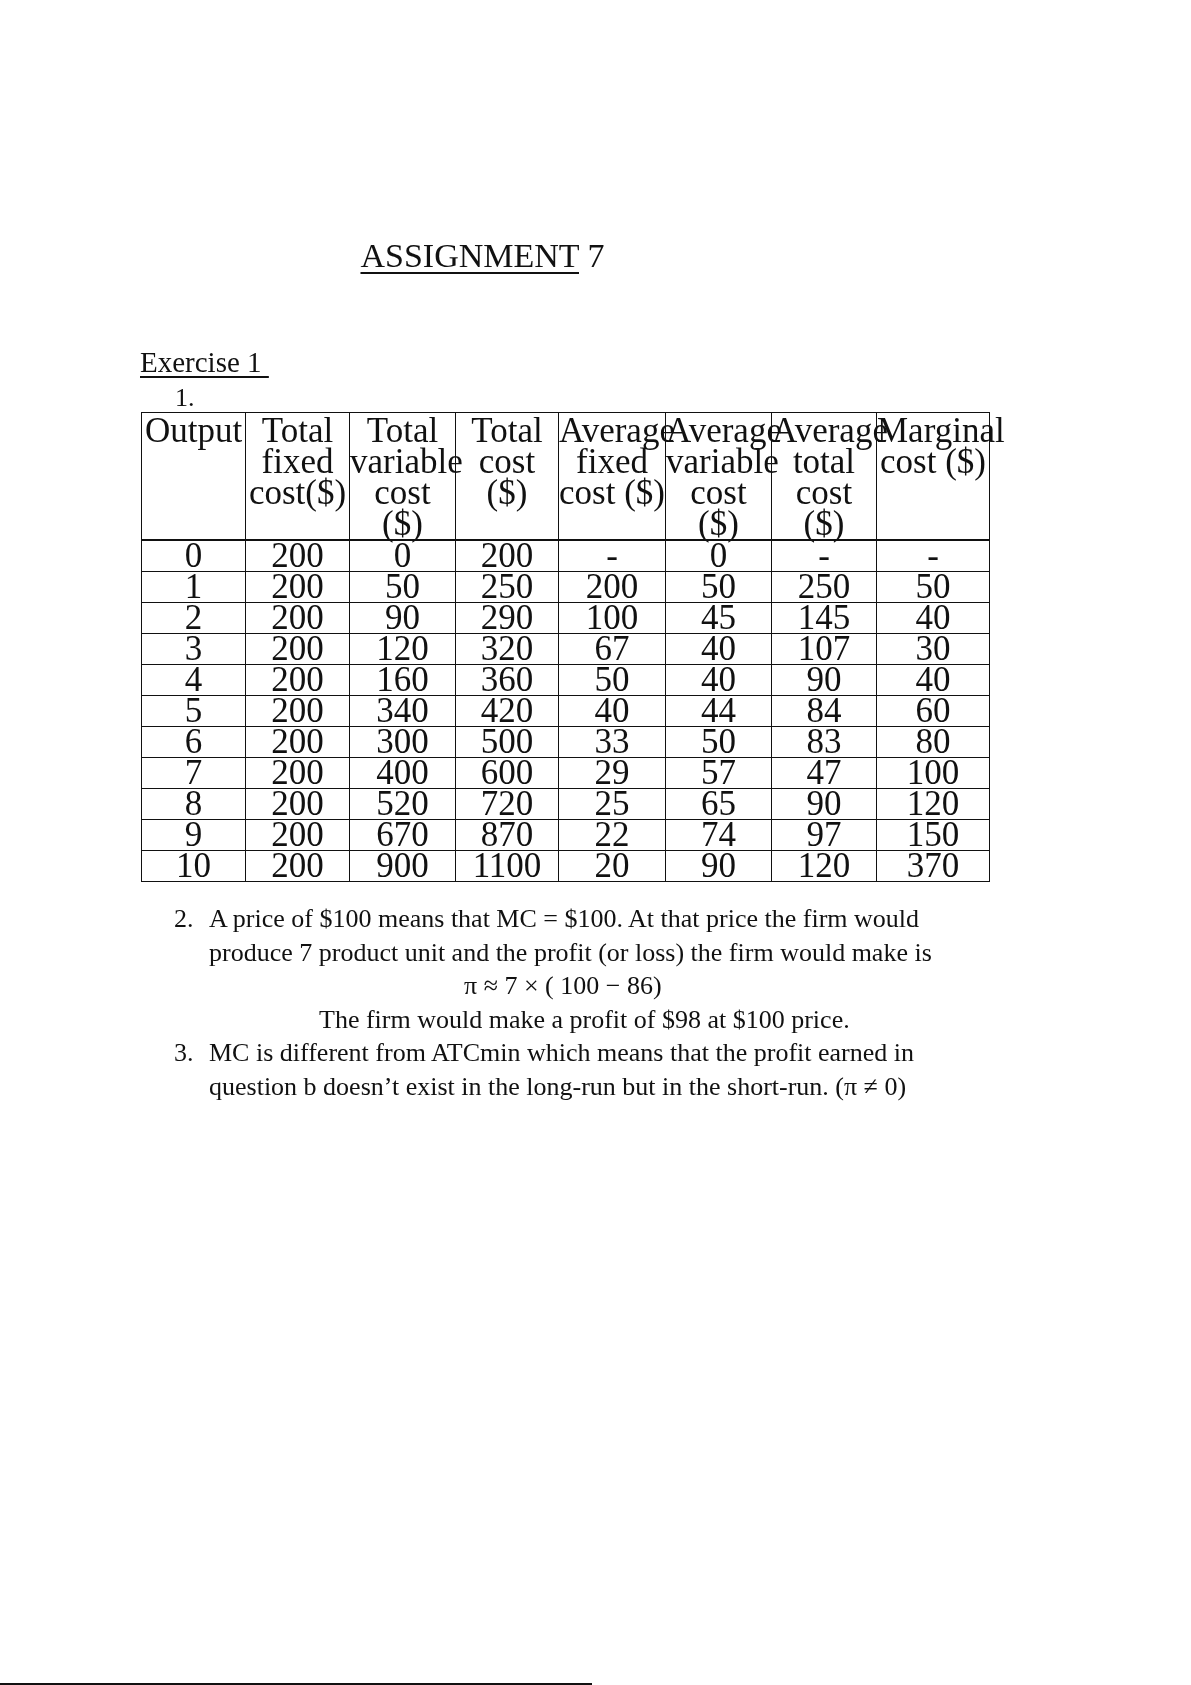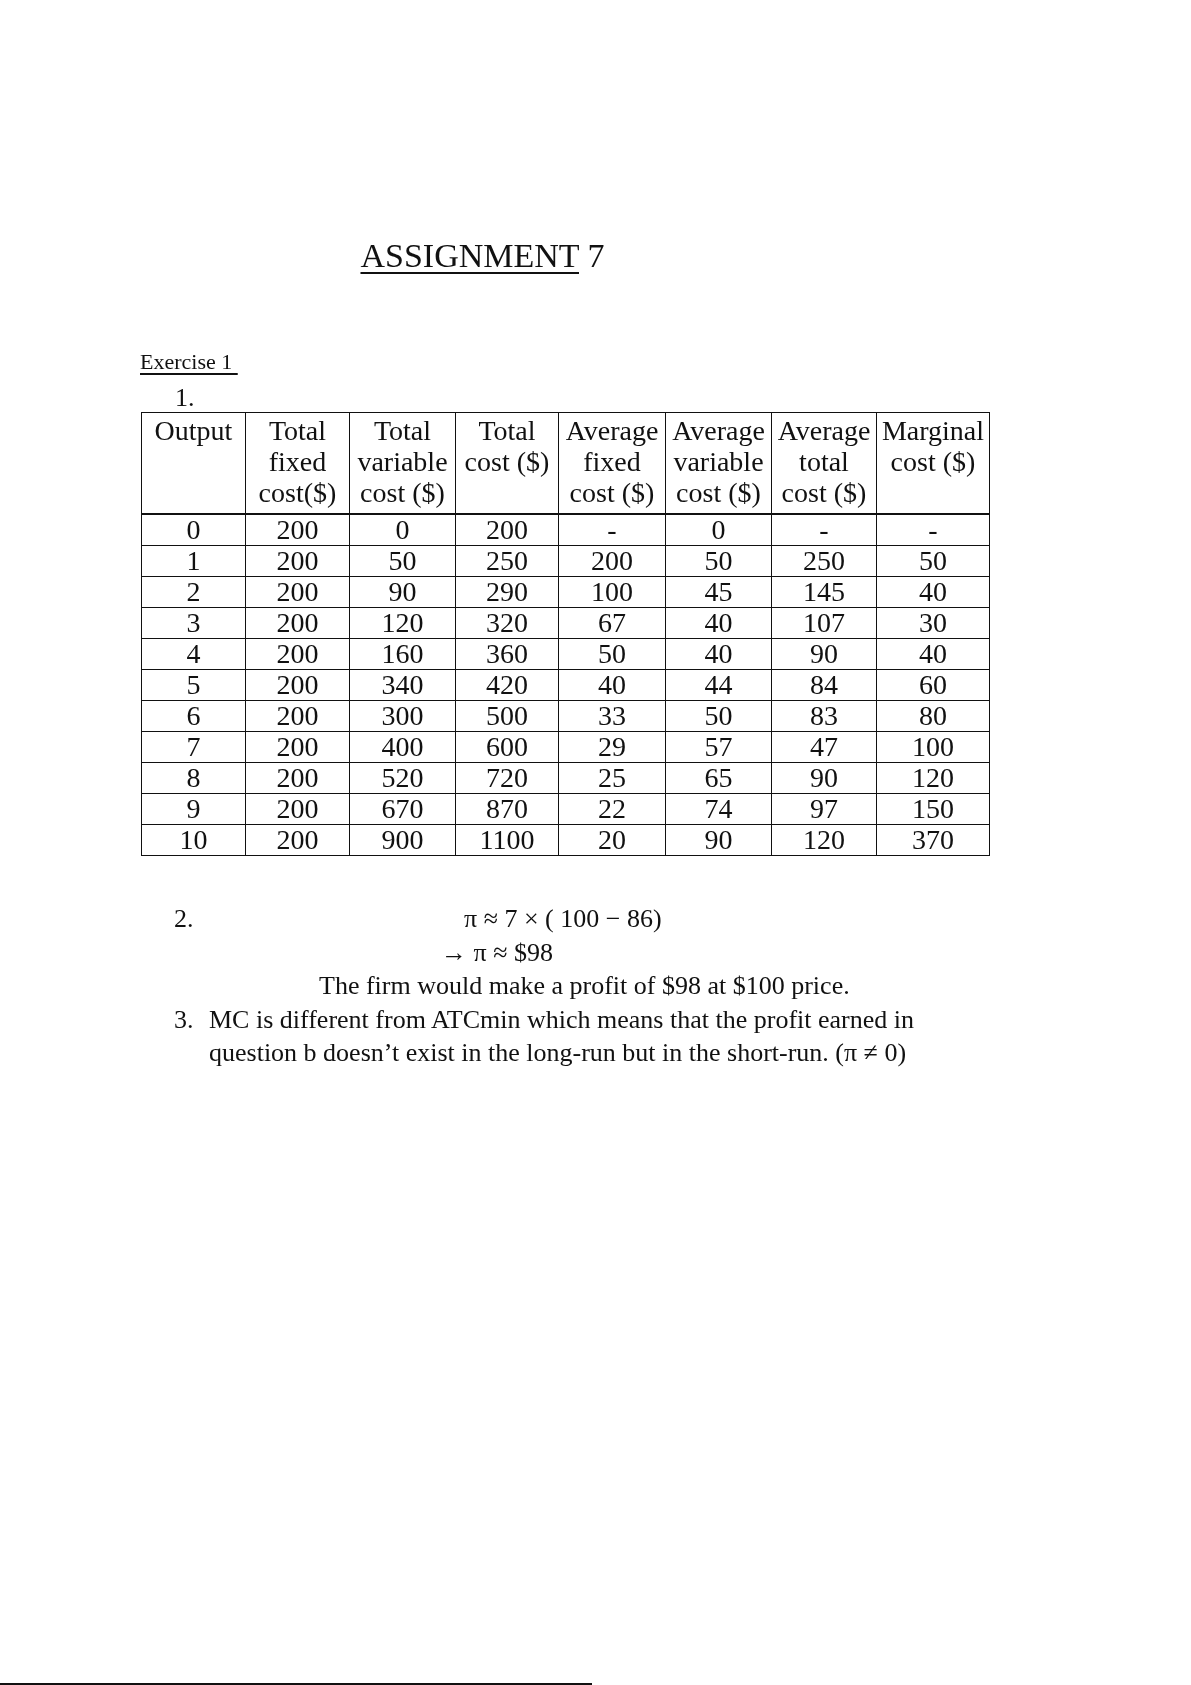--- a/index.html
+++ b/index.html
@@ -6,28 +6,28 @@
   body {
     width: 1191px; height: 1685px; position: relative; overflow: hidden;
     font-family: "Liberation Serif", "DejaVu Serif", serif; color: #111;
   }
   .title {
     position: absolute; top: 236px; left: 0; width: 965px; text-align: center;
     font-size: 34px; line-height: 40px;
   }
   .title .u { text-decoration: underline; text-underline-offset: 5px; text-decoration-thickness: 2px; }
   .exercise {
-    position: absolute; top: 344px; left: 140px; font-size: 22px; line-height: 36px;
+    position: absolute; top: 344px; left: 140px; font-size: 29px; line-height: 36px;
     text-decoration: underline; text-underline-offset: 4px; text-decoration-thickness: 1.5px;
     white-space: pre;
   }
   .q1 { position: absolute; top: 383px; left: 175px; font-size: 26px; line-height: 30px; }
   table.costs {
     position: absolute; top: 412px; left: 141px; width: 780px;
-    border-collapse: collapse; font-size: 28px; table-layout: fixed;
+    border-collapse: collapse; font-size: 35px; table-layout: fixed;
   }
   table.costs th, table.costs td {
     border: 1.5px solid #111; text-align: center; padding: 0;
     font-weight: normal; vertical-align: top;
   }
   table.costs th { line-height: 31px; padding-top: 2px; height: 98px; }
   table.costs td { line-height: 30px; height: 30px; }
   table.costs tbody tr td { border-top: 1px solid #666; }
   table.costs thead th { border-bottom: 2px solid #111; }
   .answers { position: absolute; top: 902px; left: 170px; width: 820px; font-size: 26px; line-height: 33.5px; }
@@ -209,22 +209,22 @@
         <td>90</td>
         <td>120</td>
         <td>370</td>
       </tr>
     </tbody>
 </table>
 
 <div class="answers">
   <div class="item">
     <span class="num">2.</span>
+    <div>A price of $100 means that MC = $100. At that price the firm would produce 7 product unit and the profit (or loss) the firm would make is</div>
     <div class="eq1">π ≈ 7 × ( 100 − 86)</div>
-    <div class="eq2">→  π ≈ $98</div>
     <div class="conclusion">The firm would make a profit of $98 at $100 price.</div>
   </div>
   <div class="item">
     <span class="num">3.</span>
     <div>MC is different from ATCmin which means that the profit earned in question b doesn’t exist in the long-run but in the short-run. (π ≠ 0)</div>
   </div>
 </div>
 
 <div class="footer-rule"></div>
 

